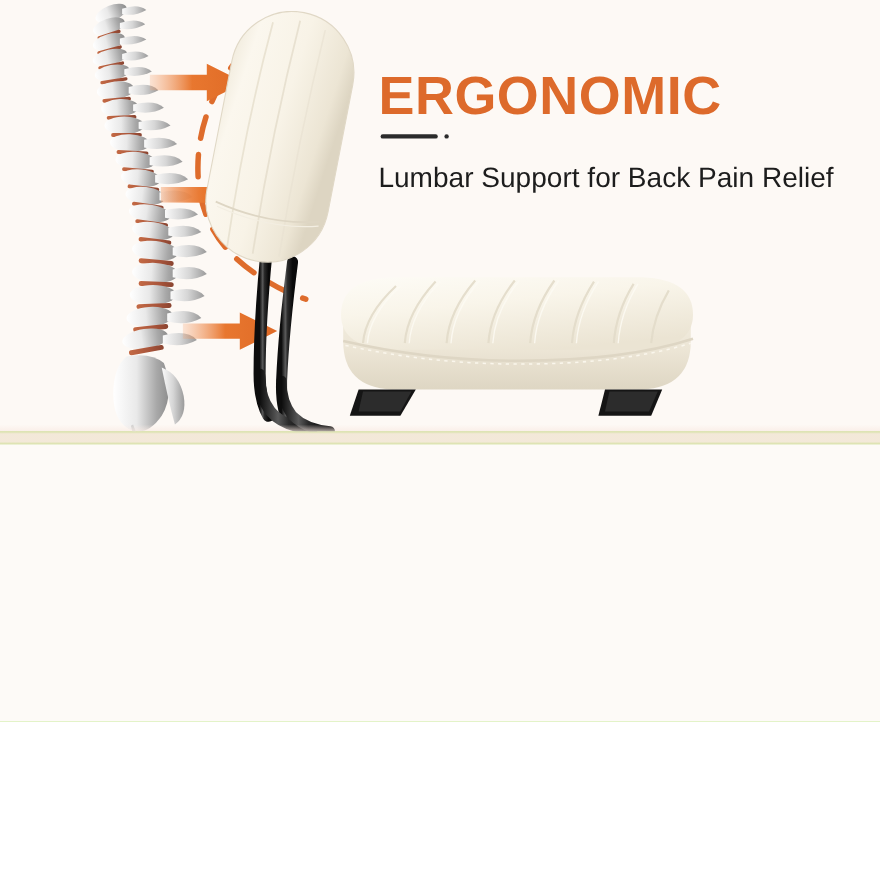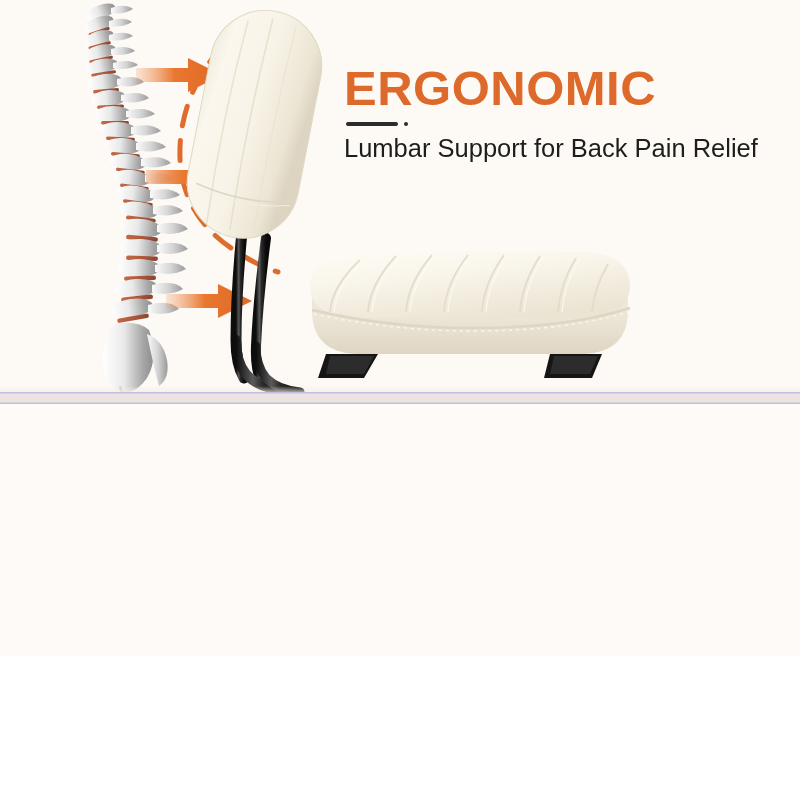--- a/index.html
+++ b/index.html
@@ -9,21 +9,21 @@
   }
   body {
     font-family: "Liberation Sans", sans-serif;
   }
 
   #infographic {
     position: relative;
     width: 800px;
     height: 656px;
     overflow: hidden;
-    background: #1d4ed8;
+    background: #84cc16;
   }
 
   
   .panel {
     position: absolute;
     left: 0;
     width: 800px;
     overflow: hidden;
   }
   #panel-top    { top: 0;   height: 392px; background: #fdf9f5; }
@@ -65,21 +65,21 @@
   .dashdot .dot {
     display: block;
     width: 4px;
     height: 4px;
     border-radius: 50%;
     background: #2b2b2b;
   }
 
   #ergonomic-title { left: 344px; top: 64px;  font-size: 49px; }
   #ergonomic-rule  { left: 346px; top: 122px; }
-  #ergonomic-sub   { left: 344px; top: 134px; font-size: 25.5px; }
+  #ergonomic-sub   { left: 344px; top: 148px; font-size: 25.5px; }
 
   
   .art { position: absolute; }
   #spine-art     { left: 55px;  top: -6px;  width: 200px; height: 420px; }
   #chair-side-art{ left: 180px; top: 10px;  width: 480px; height: 385px; }
   #chair-front-art{left: 220px; top: 395px; width: 580px; height: 410px; }
 </style>
 </head>
 <body>
 

